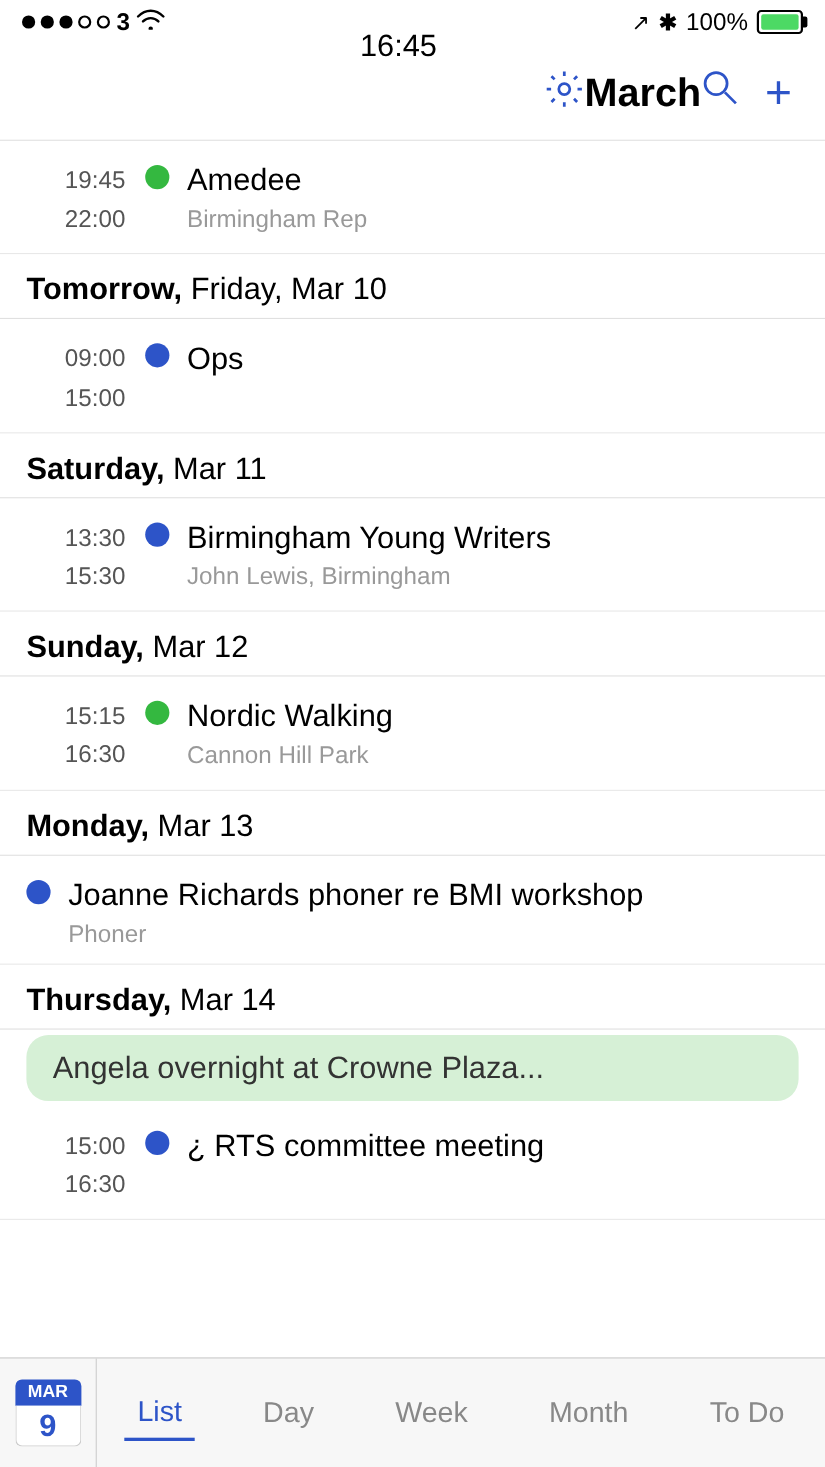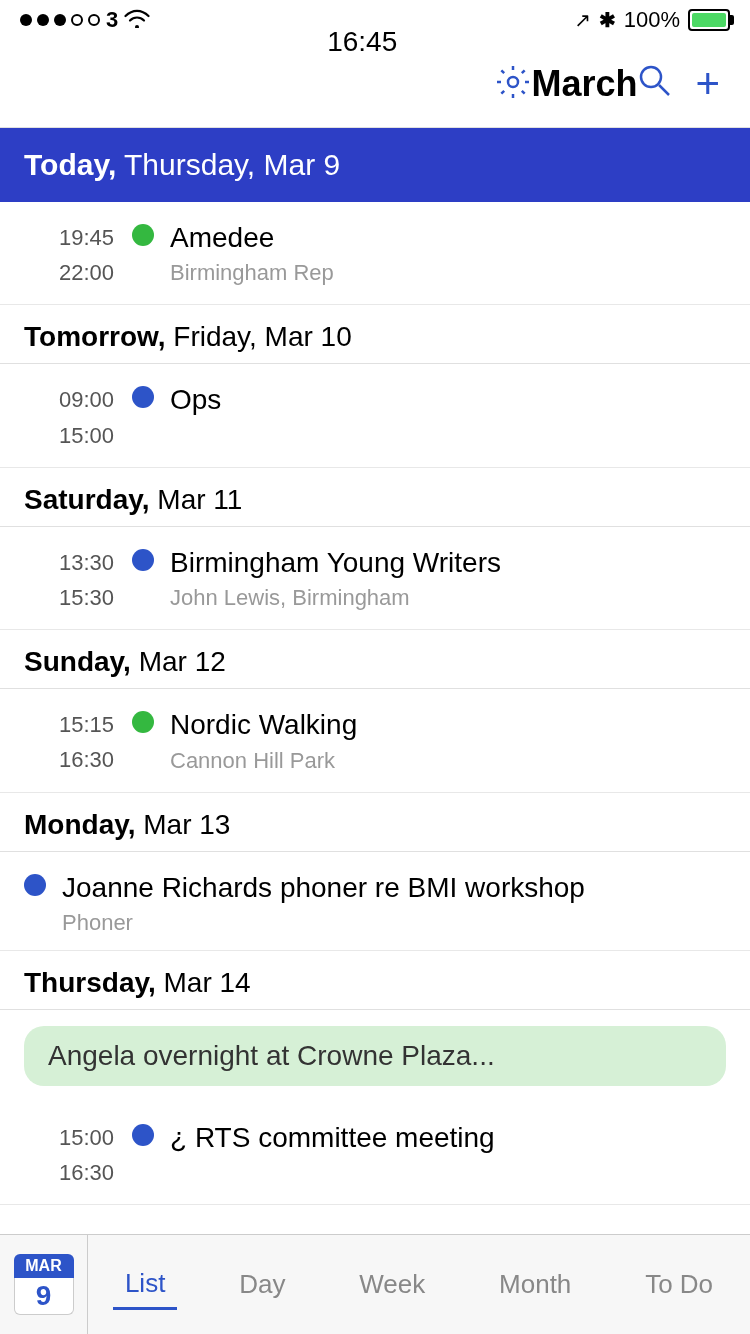--- a/index.html
+++ b/index.html
@@ -117,21 +117,21 @@
 
     .event-details { flex: 1; }
     .event-title { font-size: 28px; color: #000; line-height: 1.3; }
     .event-subtitle { font-size: 22px; color: #999; margin-top: 4px; }
 
     
     .allday-event {
       background: #d6f0d6;
       border-radius: 20px;
       padding: 14px 24px;
-      margin: 16px 24px;
+      margin: 5px 24px;
       font-size: 28px;
       color: #333;
     }
 
     
     .tab-bar {
       position: fixed;
       bottom: 0;
       width: 750px;
       height: 100px;
@@ -243,24 +243,20 @@
         <circle cx="14" cy="14" r="10"></circle>
         <line x1="22" y1="22" x2="32" y2="32"></line>
       </svg>
     </span>
     <span style="color:#2d54c8;font-size:42px;font-weight:300;line-height:1;">+</span>
   </div>
 </div>
 
 <div class="content">
 
-  <div class="today-banner">
-    <span class="bold">Today,</span>
-    <span> Thursday, Mar 9</span>
-  </div>
 
   <div class="event-row">
     <div class="event-time">
       <div>19:45</div>
       <div>22:00</div>
     </div>
     <div class="event-dot dot-green"></div>
     <div class="event-details">
       <div class="event-title">Amedee</div>
       <div class="event-subtitle">Birmingham Rep</div>

